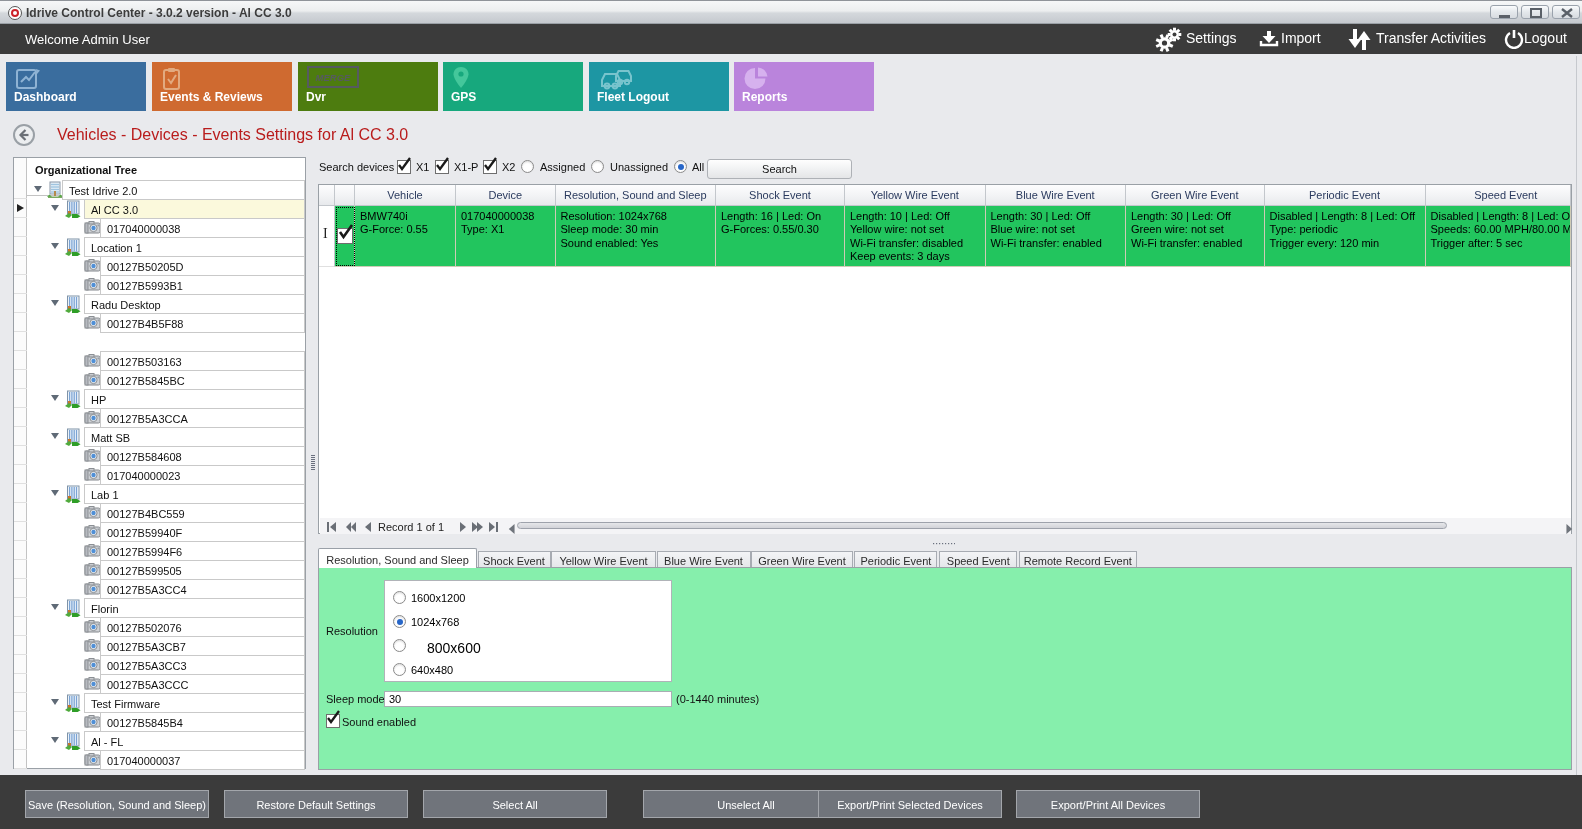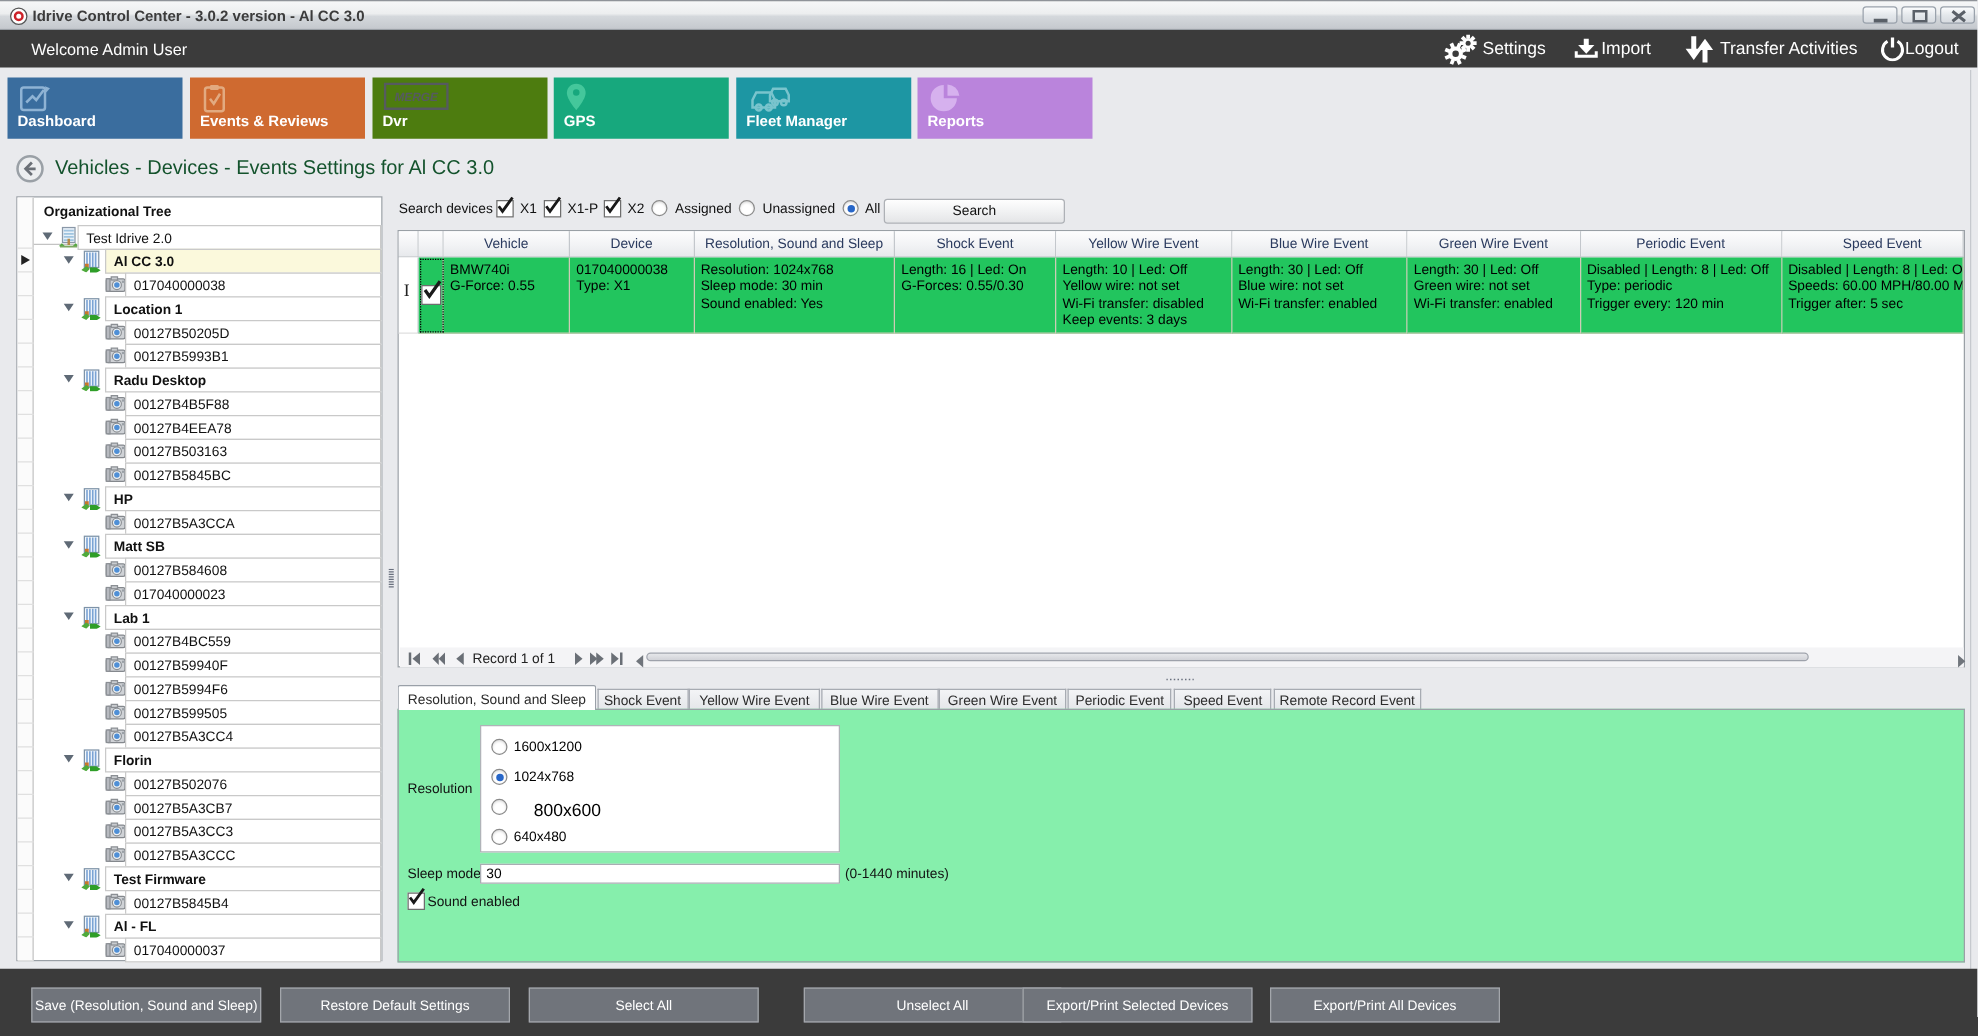--- a/index.html
+++ b/index.html
@@ -12,28 +12,28 @@
 
 #welcome{position:absolute;left:0;top:24px;width:1582px;height:30px;background:#3b3b3b;color:#fff}
 #welcome .wtxt{position:absolute;left:25px;top:8px;font-size:13px}
 .menuitem{position:absolute;top:0;height:30px;color:#fff;font-size:14px}
 
 .tile{position:absolute;top:62px;width:140px;height:49px;color:#fff}
 .tile .tlabel{position:absolute;left:8px;bottom:7px;font-size:12px;font-weight:bold}
 .tile svg{position:absolute;left:9px;top:4px}
 
 #backbtn{position:absolute;left:13px;top:124px;width:22px;height:22px;border:2px solid #9aa0a6;border-radius:50%;background:#eceef0}
-#crumb{position:absolute;left:44px;top:126px;font-size:16px;color:#14532d}
+#crumb{position:absolute;left:57px;top:126px;font-size:16px;color:#b91c1c}
 
 #treepanel{position:absolute;left:13px;top:157px;width:293px;height:612px;background:#fff;border:1px solid #9aa0a6}
 #treehead{position:absolute;left:13px;top:1px;width:278px;height:37px;border-bottom:1px solid #c3c3c3;font-size:11px;font-weight:bold;color:#111;padding:5px 0 0 8px}
 #gutter{position:absolute;left:0;top:0;width:13px;height:610px;border-right:1px solid #c3c3c3;background:#fbfbfb}
 .trow{position:absolute;left:13px;width:278px;height:19px}
 .tlab{position:absolute;top:0;height:20px;border:1px solid #c9c9c9;background:#fff;font-size:11px;color:#111;padding:4px 0 0 6px;white-space:nowrap}
-.tlab.b{font-weight:bold}
+.tlab.b{font-weight:normal}
 .tlab.sel{background:#fbf9dc}
 .tarr{position:absolute;top:6px;width:0;height:0;border-left:4px solid transparent;border-right:4px solid transparent;border-top:6px solid #5f6a76}
 .ticon{position:absolute;top:1px}
 .grow{position:absolute;left:0;width:13px;height:19px;border-bottom:1px solid #e0e0e0}
 
 #searchrow{position:absolute;left:318px;top:156px;width:1253px;height:26px;font-size:11px;color:#111}
 .cb{position:absolute;width:14px;height:14px;background:#fff;border:1px solid #6e6e6e}
 .rad{position:absolute;width:13px;height:13px;background:#fff;border:1px solid #8a8a8a;border-radius:50%;box-shadow:inset 0 1px 2px rgba(0,0,0,0.15)}
 #searchbtn{position:absolute;left:389px;top:3px;width:145px;height:20px;background:linear-gradient(#fefefe,#f1f2f3 50%,#e4e5e7);border:1px solid #aeb1b6;border-radius:3px;text-align:center;font-size:11px;padding-top:3px}
 
@@ -156,21 +156,21 @@
         <path d="M4 14 l3 -6 h12 l3 6 v6 h-18 z"></path>
         <circle cx="9" cy="20" r="2.4"></circle>
         <circle cx="17" cy="20" r="2.4"></circle>
       </g>
       <g fill="none" stroke="#79c4cd" stroke-width="2">
         <path d="M18 10 l2.5 -5 h10 l2.5 5 v5 h-15 z"></path>
         <circle cx="22" cy="16" r="2.2"></circle>
         <circle cx="29" cy="16" r="2.2"></circle>
       </g>
     </svg>
-    <div class="tlabel">Fleet Manager</div>
+    <div class="tlabel">Fleet Logout</div>
   </div>
 <div class="tile" style="left:734px;background:#ba84dc">
     <svg width="26" height="26" viewBox="0 0 26 26">
       <path d="M12 2 A 10.5 10.5 0 1 0 22.5 12.5 L12 12.5 Z" fill="#d6b1ee"></path>
       <path d="M15 1.5 A 10 10 0 0 1 24.5 10.5 L15 10.5 Z" fill="#d6b1ee"></path>
     </svg>
     <div class="tlabel">Reports</div>
   </div>
 <div id="backbtn"></div>
 <svg style="position:absolute;left:13px;top:124px" width="22" height="22" viewBox="0 0 22 22">
@@ -282,31 +282,20 @@
 <div class="trow" style="top:155px">
       <svg class="ticon" width="17" height="16" viewBox="0 0 17 16" style="left:57px">
         <rect x="1" y="4" width="15" height="10" rx="1.5" fill="#cfd2d6" stroke="#84888d"></rect>
         <rect x="1" y="4" width="3" height="10" fill="#b7bac0" stroke="#8b8f94"></rect>
         <rect x="5" y="2.5" width="5" height="2.5" fill="#c9ccd0" stroke="#8b8f94"></rect>
         <circle cx="9.5" cy="9" r="3.6" fill="#eef1f3" stroke="#8b8f94"></circle>
         <circle cx="9.5" cy="9" r="2.2" fill="#4f8fd6"></circle>
         <rect x="13.5" y="5.5" width="1.8" height="1.8" fill="#9aa0a6"></rect>
       </svg>
       <div class="tlab" style="left:73px;right:0">00127B4B5F88</div>
-    </div>
-<div class="trow" style="top:174px">
-      <svg class="ticon" width="17" height="16" viewBox="0 0 17 16" style="left:57px">
-        <rect x="1" y="4" width="15" height="10" rx="1.5" fill="#cfd2d6" stroke="#84888d"></rect>
-        <rect x="1" y="4" width="3" height="10" fill="#b7bac0" stroke="#8b8f94"></rect>
-        <rect x="5" y="2.5" width="5" height="2.5" fill="#c9ccd0" stroke="#8b8f94"></rect>
-        <circle cx="9.5" cy="9" r="3.6" fill="#eef1f3" stroke="#8b8f94"></circle>
-        <circle cx="9.5" cy="9" r="2.2" fill="#4f8fd6"></circle>
-        <rect x="13.5" y="5.5" width="1.8" height="1.8" fill="#9aa0a6"></rect>
-      </svg>
-      <div class="tlab" style="left:73px;right:0">00127B4EEA78</div>
     </div>
 <div class="trow" style="top:193px">
       <svg class="ticon" width="17" height="16" viewBox="0 0 17 16" style="left:57px">
         <rect x="1" y="4" width="15" height="10" rx="1.5" fill="#cfd2d6" stroke="#84888d"></rect>
         <rect x="1" y="4" width="3" height="10" fill="#b7bac0" stroke="#8b8f94"></rect>
         <rect x="5" y="2.5" width="5" height="2.5" fill="#c9ccd0" stroke="#8b8f94"></rect>
         <circle cx="9.5" cy="9" r="3.6" fill="#eef1f3" stroke="#8b8f94"></circle>
         <circle cx="9.5" cy="9" r="2.2" fill="#4f8fd6"></circle>
         <rect x="13.5" y="5.5" width="1.8" height="1.8" fill="#9aa0a6"></rect>
       </svg>

